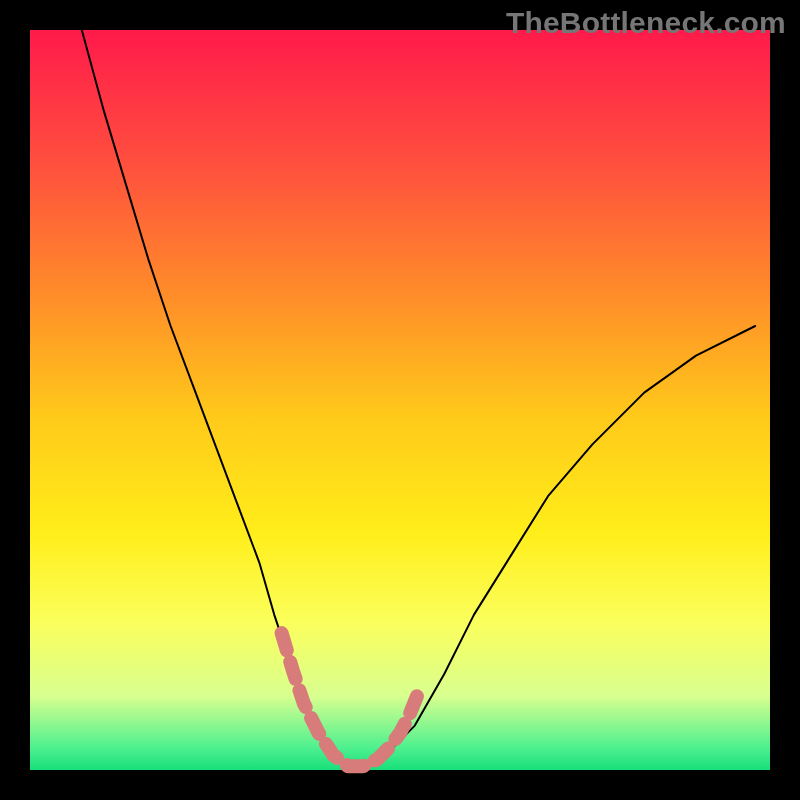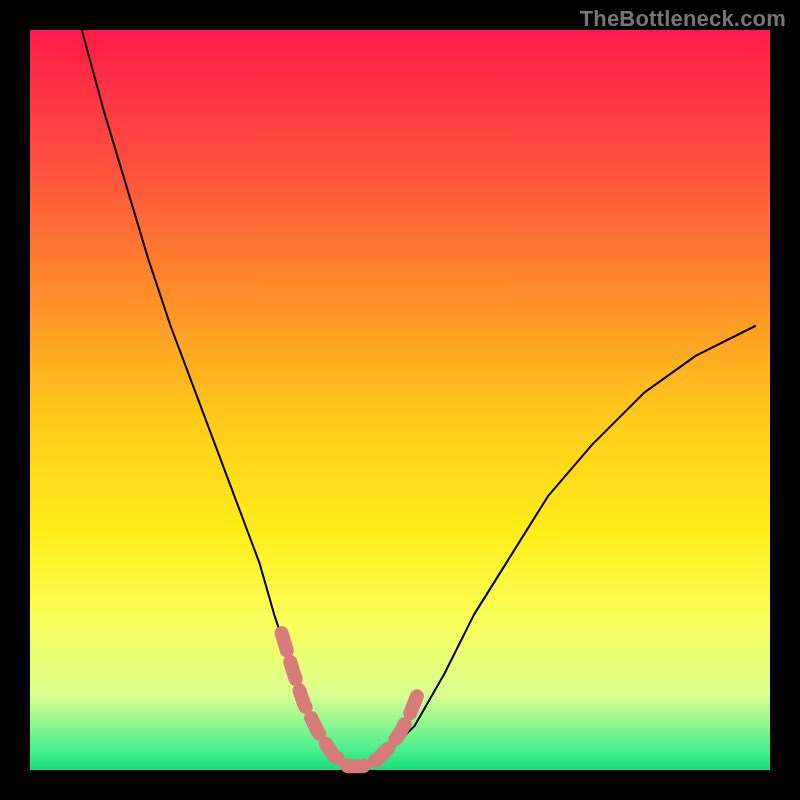--- a/index.html
+++ b/index.html
@@ -9,21 +9,21 @@
     width: 800px;
     height: 800px;
     position: relative;
     font-family: Arial, sans-serif;
   }
   .watermark {
     position: absolute;
     top: 6px;
     right: 14px;
     color: #767676;
-    font-size: 22px;
+    font-size: 30px;
     font-weight: bold;
     z-index: 10;
     letter-spacing: 0.2px;
   }
   .plot-area {
     position: absolute;
     top: 30px;
     left: 30px;
     width: 740px;
     height: 740px;

